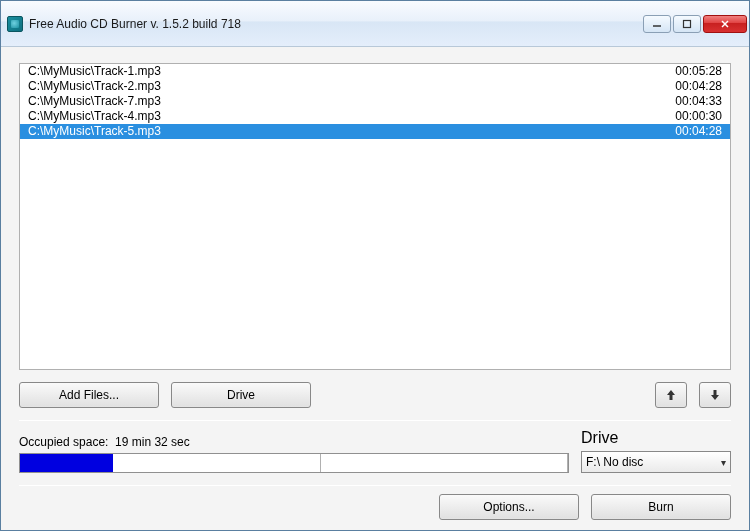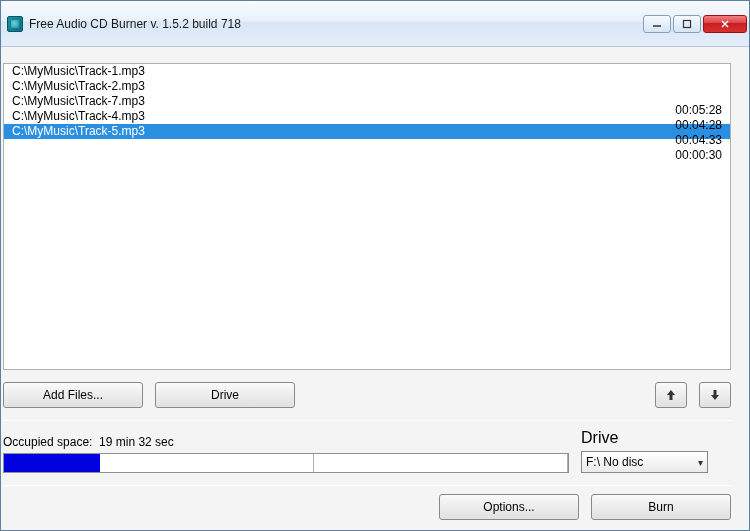--- a/index.html
+++ b/index.html
@@ -62,21 +62,21 @@
     width: 44px;
     background: linear-gradient(to bottom, #f08080 0%, #e04040 45%, #c82020 46%, #d83030 100%);
     border-color: #a01010;
     color: #fff;
   }
   .win-btn svg { width: 10px; height: 10px; display: block; }
   .content {
     flex: 1;
     display: flex;
     flex-direction: column;
-    padding: 16px 18px 10px 2px;
+    padding: 16px 18px 10px 18px;
     background: #f4f4f4;
   }
   .track-list {
     flex: 1;
     background: #fff;
     border: 1px solid #b0b0b0;
     overflow: auto;
     font-size: 12px;
   }
   .track-row {
@@ -84,21 +84,21 @@
     padding: 0 8px;
     height: 15px;
     line-height: 15px;
     color: #000;
   }
   .track-row.selected {
     background: #2a8fe0;
     color: #fff;
   }
   .track-path { flex: 1; text-align: left; }
-  .track-dur { text-align: right; margin-top: 39px; }
+  .track-dur { text-align: right; }
   .button-row {
     display: flex;
     align-items: center;
     margin-top: 12px;
     gap: 12px;
   }
   .btn {
     height: 26px;
     min-width: 140px;
     border: 1px solid #888;
@@ -135,21 +135,21 @@
     background: #0000e0;
     height: 100%;
   }
   .progress-seg {
     border-right: 1px solid #b0b0b0;
     height: 100%;
   }
   .drive-block { width: 150px; }
   .drive-label { margin-bottom: 4px; font-size: 16px; color: #000; }
   .drive-select {
-    width: 127px; height: 22px;
+    width: 150px; height: 22px;
     border: 1px solid #888;
     background: linear-gradient(to bottom, #fff, #eaeaea);
     font-size: 12px;
     padding: 0 4px;
     display: flex; align-items: center; justify-content: space-between;
   }
   .drive-select .chev { font-size: 10px; color: #333; }
   .bottom-row {
     display: flex;
     justify-content: flex-end;

